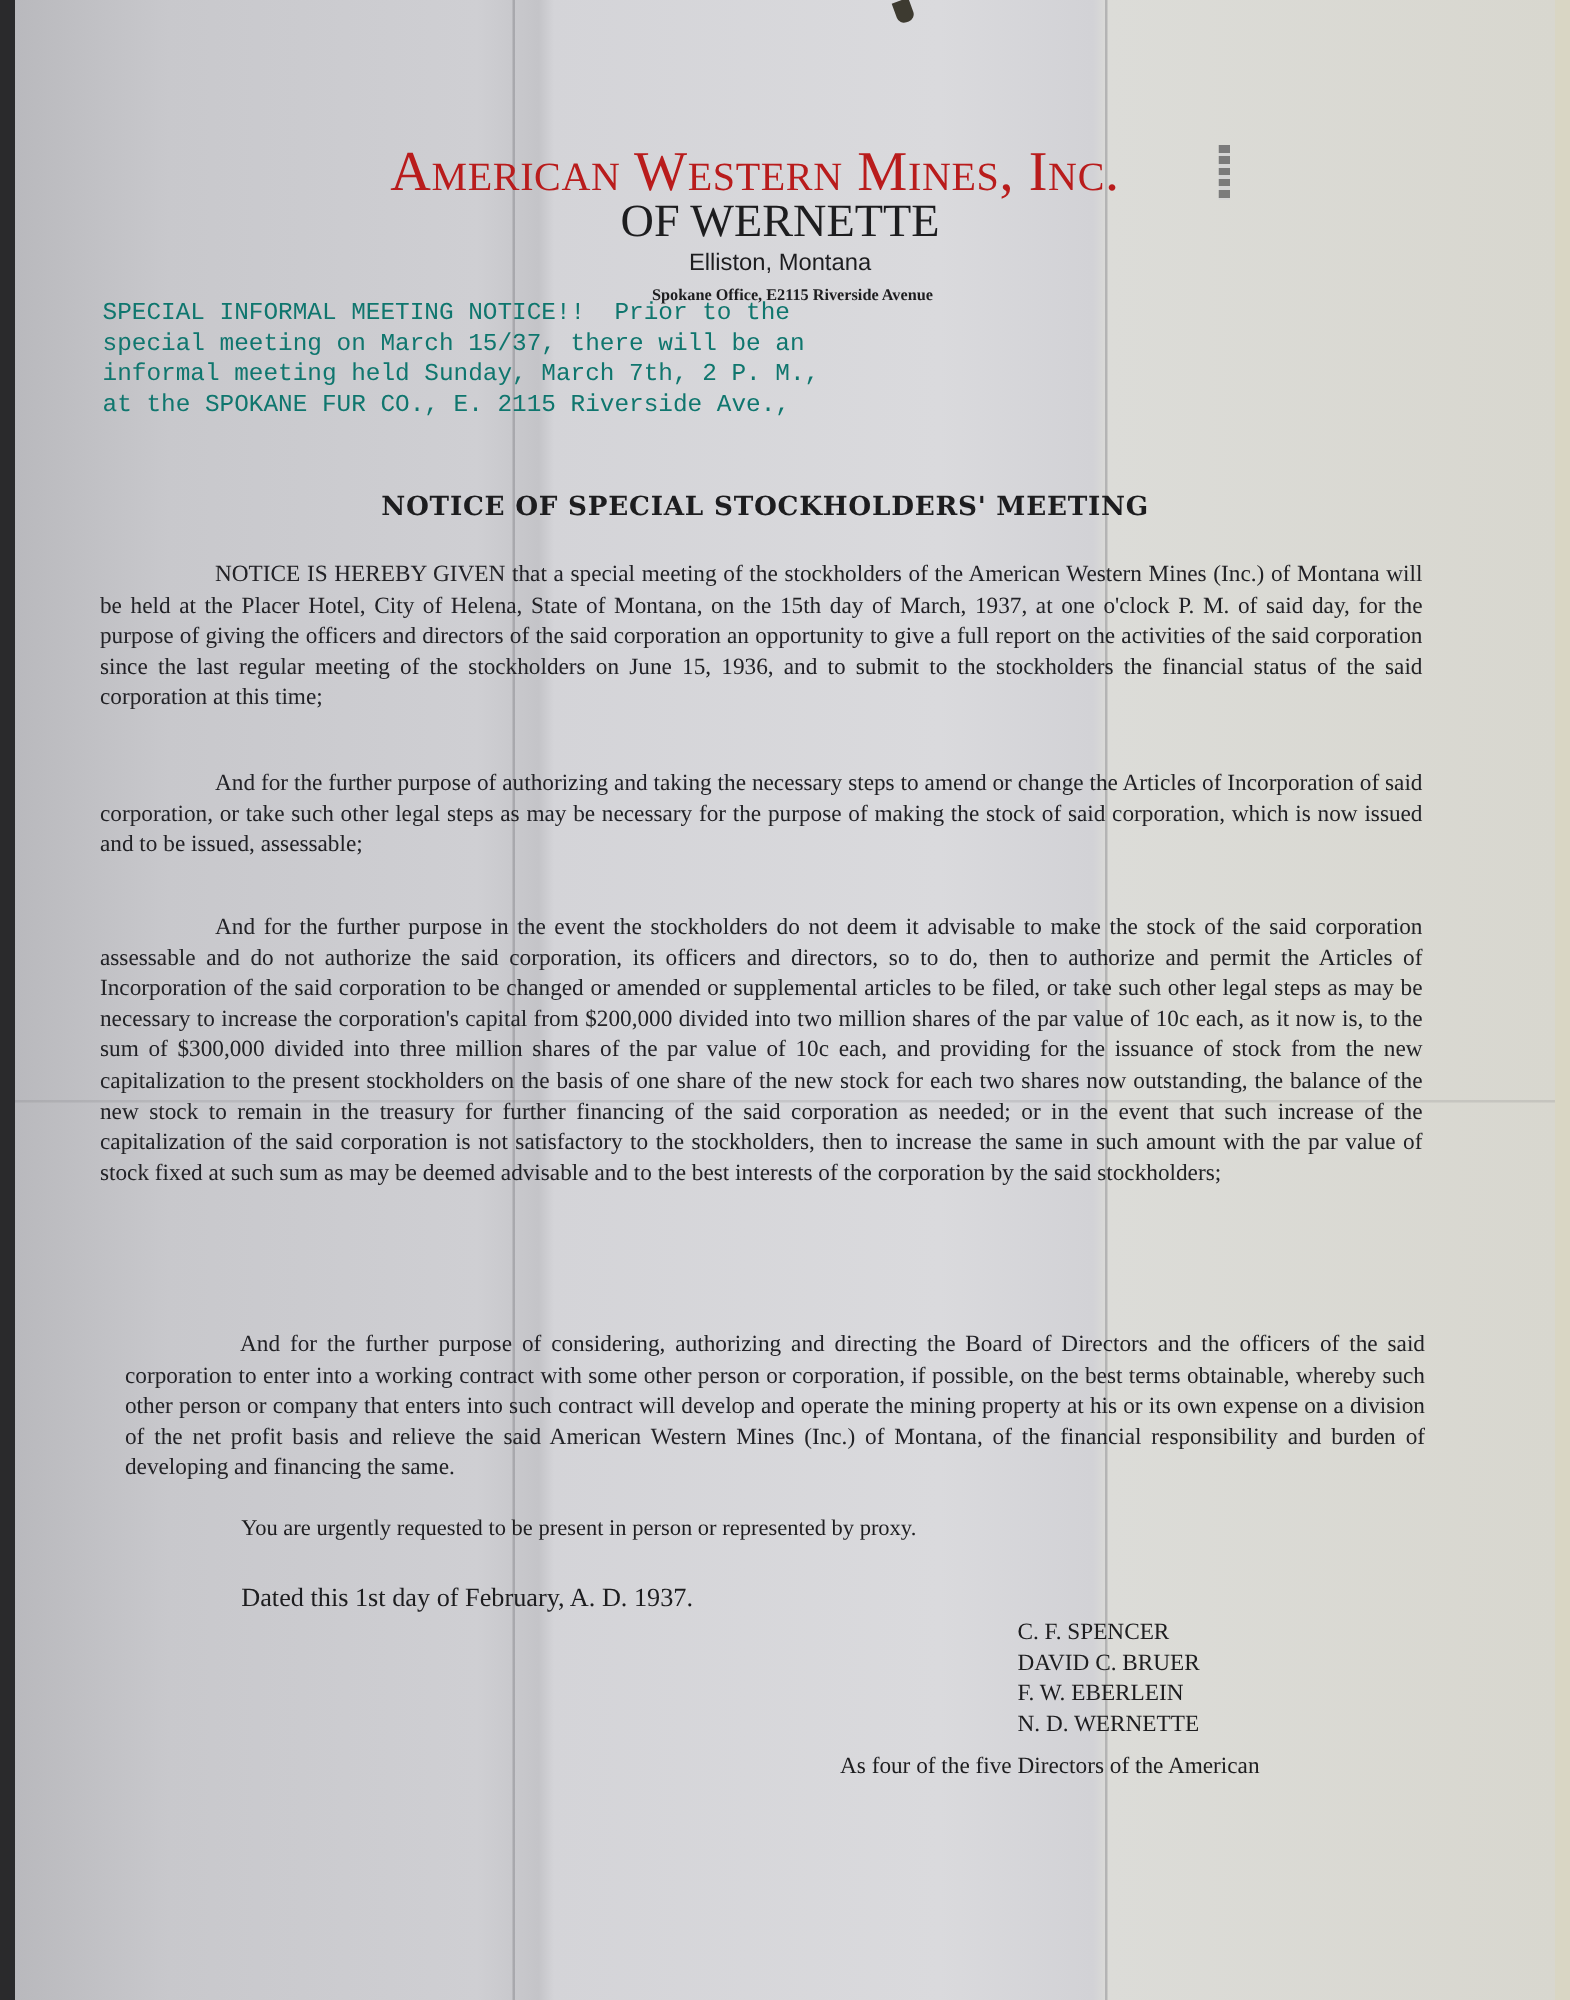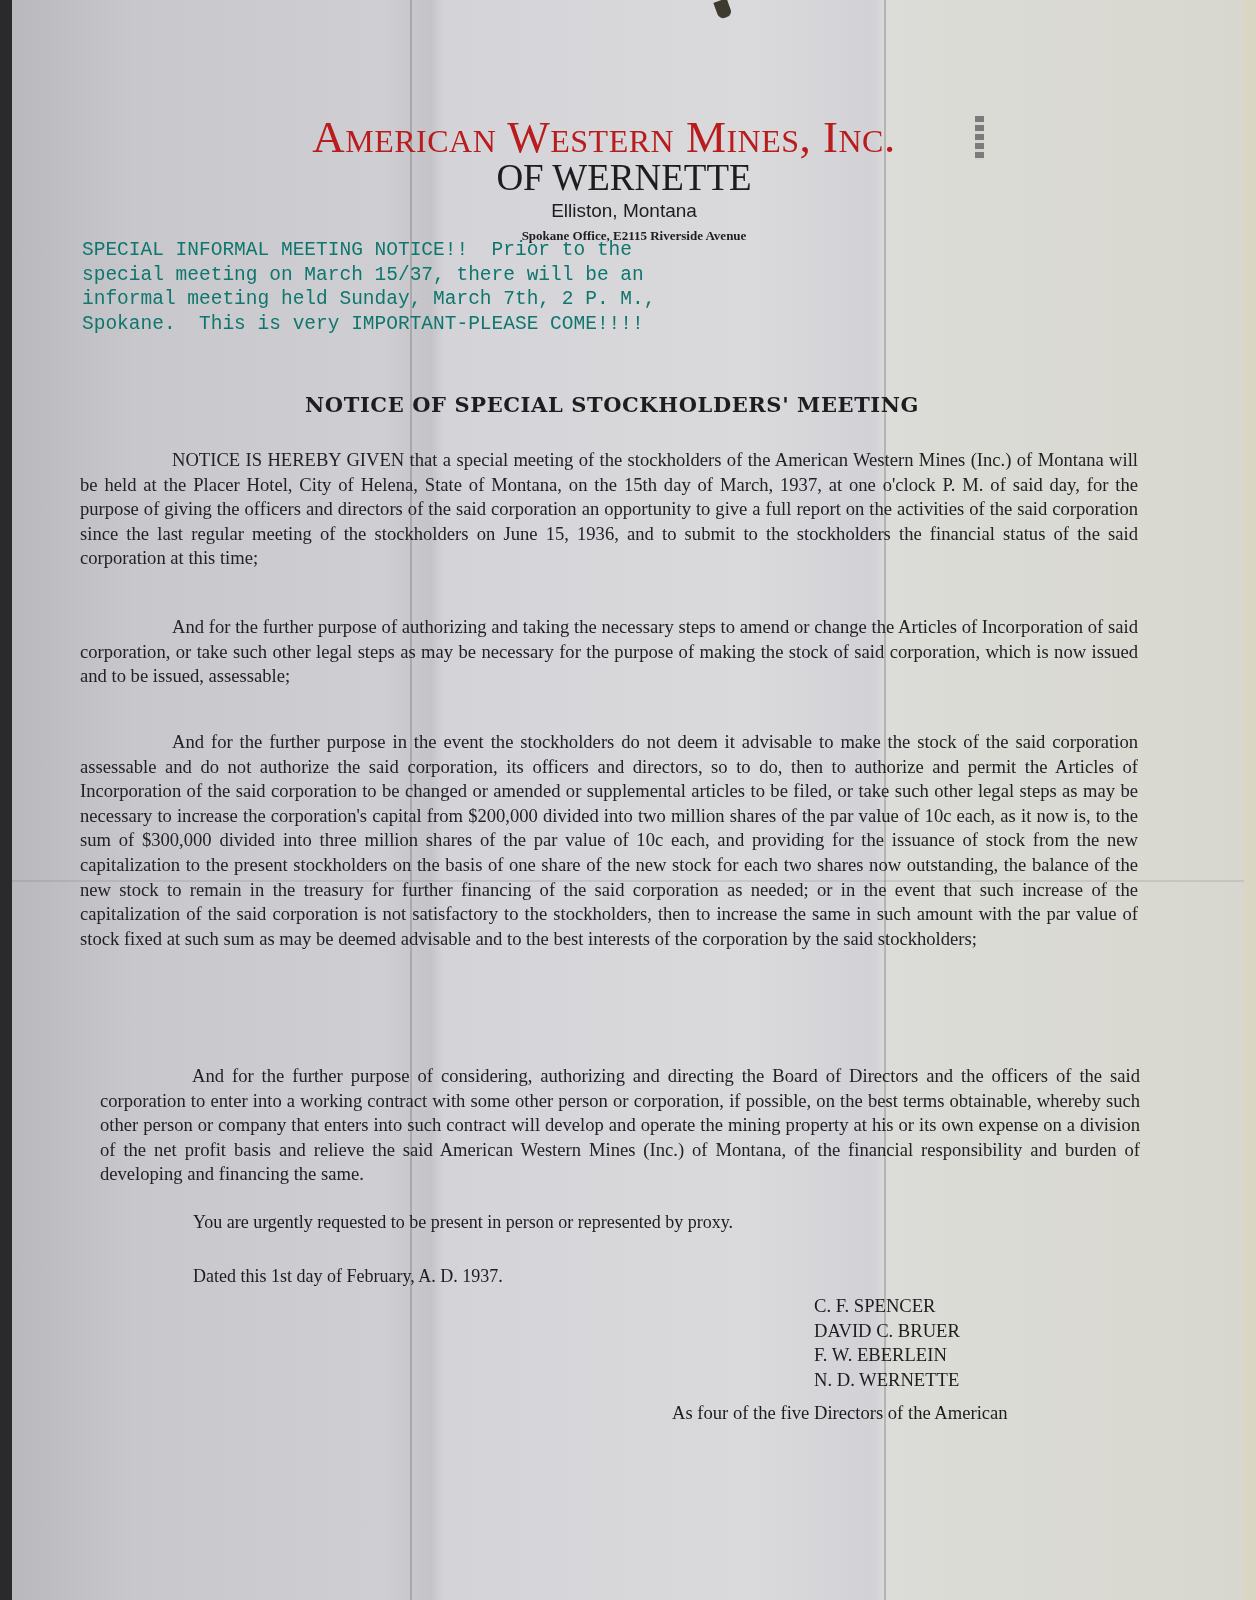--- a/index.html
+++ b/index.html
@@ -38,42 +38,42 @@
   .title { position: absolute; left: 305px; top: 392px; font-family: "DejaVu Serif", serif; font-weight: bold; font-size: 21px; letter-spacing: 0.6px; }
 
   .body { position: absolute; left: 80px; width: 1058px; font-size: 18.6px; line-height: 24.6px; text-align: justify; color: #222226; }
   .body p { margin: 0; text-indent: 92px; }
   .p1 { top: 448px; }
   .p2 { top: 615px; }
   .p3 { top: 730px; }
   .p4 { top: 1064px; left: 100px; width: 1040px; }
 
   .req { position: absolute; left: 193px; top: 1212px; font-size: 18px; text-align: center; }
-  .dated { position: absolute; left: 193px; top: 1266px; font-size: 18px; }
+  .dated { position: absolute; left: 193px; top: 1266px; font-size: 21px; }
   .signers { position: absolute; left: 814px; top: 1294px; font-size: 18.6px; line-height: 24.5px; }
   .signers div { white-space: nowrap; }
   .sign-note { position: absolute; left: 672px; top: 1400px; font-size: 18.6px; line-height: 26px; }
 </style>
 </head>
 <body>
 
 <div class="left-edge"></div>
 <div class="paper"></div>
 <div class="fold f1"></div>
 <div class="fold f2"></div>
 <div class="hfold"></div>
 <div class="tear"></div>
 
 <div class="head1">American Western Mines, Inc.</div>
 <div class="staple"></div>
 <div class="head2">OF WERNETTE</div>
 <div class="head3">Elliston, Montana</div>
 <div class="head4">Spokane Office, E2115 Riverside Avenue</div>
 
-<div class="typed"><div>SPECIAL INFORMAL MEETING NOTICE!!  Prior to the</div><div>special meeting on March 15/37, there will be an</div><div>informal meeting held Sunday, March 7th, 2 P. M.,</div><div>Spokane.  This is very IMPORTANT-PLEASE COME!!!!</div></div>
+<div class="typed"><div>SPECIAL INFORMAL MEETING NOTICE!!  Prior to the</div><div>special meeting on March 15/37, there will be an</div><div>informal meeting held Sunday, March 7th, 2 P. M.,</div><div>at the SPOKANE FUR CO., E. 2115 Riverside Ave.,</div></div>
 
 <div class="title">NOTICE OF SPECIAL STOCKHOLDERS' MEETING</div>
 
 <div class="body p1">
     <p>NOTICE IS HEREBY GIVEN that a special meeting of the stockholders of the American Western Mines (Inc.) of Montana will be held at the Placer Hotel, City of Helena, State of Montana, on the 15th day of March, 1937, at one o'clock P. M. of said day, for the purpose of giving the officers and directors of the said corporation an opportunity to give a full report on the activities of the said corporation since the last regular meeting of the stockholders on June 15, 1936, and to submit to the stockholders the financial status of the said corporation at this time;</p>
   </div>
 <div class="body p2">
     <p>And for the further purpose of authorizing and taking the necessary steps to amend or change the Articles of Incorporation of said corporation, or take such other legal steps as may be necessary for the purpose of making the stock of said corporation, which is now issued and to be issued, assessable;</p>
   </div>
 <div class="body p3">

